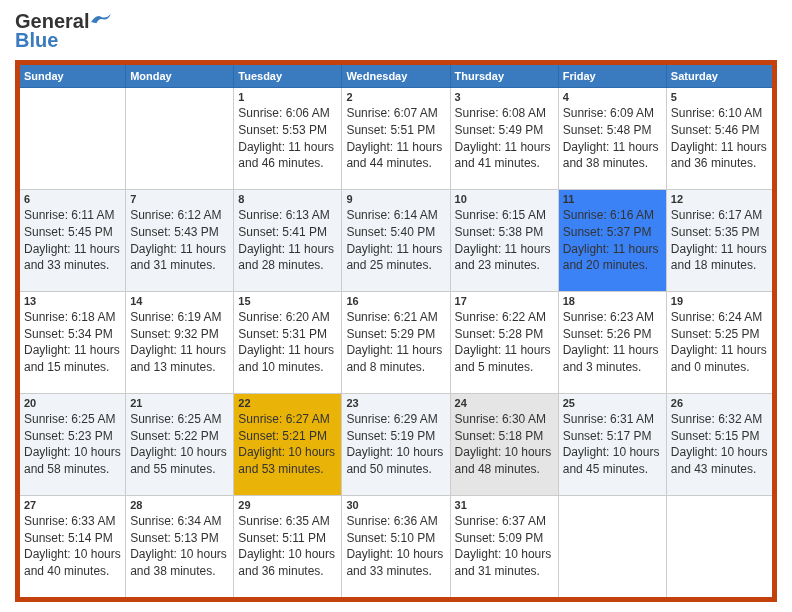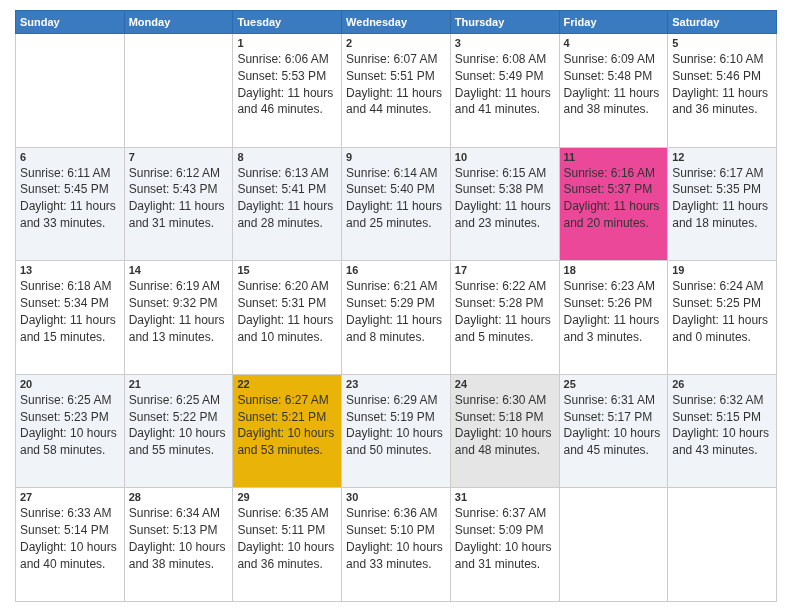--- a/index.html
+++ b/index.html
@@ -43,21 +43,21 @@
       color: #333;
       line-height: 1;
     }
     .subtitle {
       font-size: 14px;
       color: #555;
       margin-top: 2px;
     }
     .calendar {
       flex: 1;
-      border: 1px solid #c2410c;
+      border: 5px solid #c2410c;
       border-collapse: collapse;
       width: 100%;
       table-layout: fixed;
     }
     .calendar th {
       background: #3a7abf;
       color: #fff;
       font-size: 11px;
       font-weight: bold;
       padding: 5px 4px;
@@ -88,20 +88,35 @@
       color: #333;
     }
     .empty-cell {
       background: #fff !important;
     }
   </style>
 </head>
 <body>
 
 <div class="page">
+  <div class="header">
+    <div class="logo">
+      <div style="display:flex; align-items:center;">
+        <span style="font-size:20px; font-weight:bold; color:#333;">General</span>
+        <svg class="logo-bird" viewBox="0 0 30 18" style="margin-left:2px; margin-top:-4px;">
+          <path d="M0,12 Q8,0 15,4 Q22,8 30,0 Q25,10 18,8 Q12,6 8,14 Z" fill="#3a7abf"></path>
+        </svg>
+      </div>
+      <span style="font-size:20px; font-weight:bold; color:#3a7abf; margin-top:-4px;">Blue</span>
+    </div>
+    <div class="title-area">
+      <div class="month-title"></div>
+      <div class="subtitle"></div>
+    </div>
+  </div>
 
   <table class="calendar">
     <thead>
       <tr>
       <th>Sunday</th>
           <th>Monday</th>
           <th>Tuesday</th>
           <th>Wednesday</th>
           <th>Thursday</th>
           <th>Friday</th>
@@ -187,21 +202,21 @@
           </div>
         </td>
           <td style="background: rgb(240, 244, 248);">
           <span class="day-num">10</span>
           <div class="day-info">
             <span>Sunrise: 6:15 AM</span><br>
             <span>Sunset: 5:38 PM</span><br>
             <span>Daylight: 11 hours and 23 minutes.</span>
           </div>
         </td>
-          <td style="background: #ec4899;">
+          <td style="background: #3b82f6;">
           <span class="day-num">11</span>
           <div class="day-info">
             <span>Sunrise: 6:16 AM</span><br>
             <span>Sunset: 5:37 PM</span><br>
             <span>Daylight: 11 hours and 20 minutes.</span>
           </div>
         </td>
           <td style="background: rgb(240, 244, 248); margin-top: 16px;">
           <span class="day-num">12</span>
           <div class="day-info">

